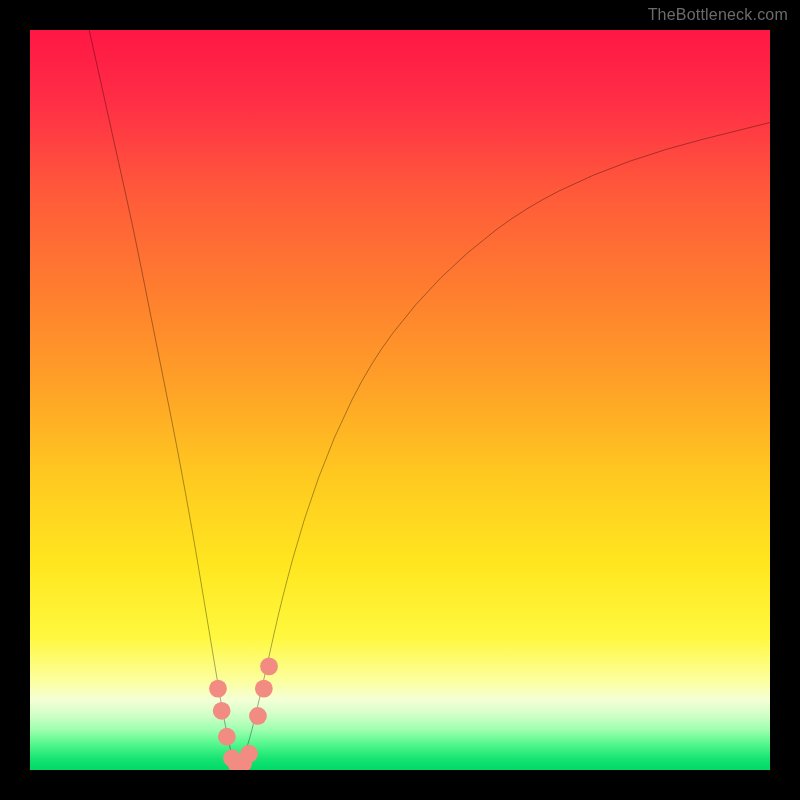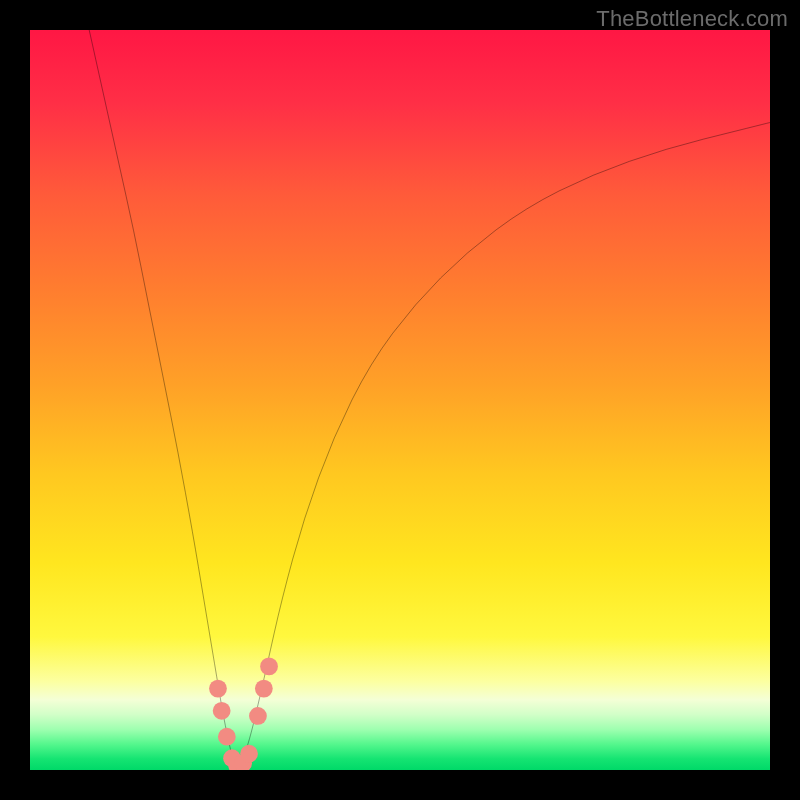--- a/index.html
+++ b/index.html
@@ -32,21 +32,21 @@
     left: 0;
     top: 0;
     width: 100%;
     height: 100%;
   }
   .watermark {
     position: absolute;
     top: 6px;
     right: 12px;
     color: #6b6b6b;
-    font-size: 22px;
+    font-size: 16px;
     letter-spacing: 0.2px;
     user-select: none;
   }
   svg.curve {
     position: absolute;
     left: 0;
     top: 0;
     width: 100%;
     height: 100%;
     overflow: visible;

